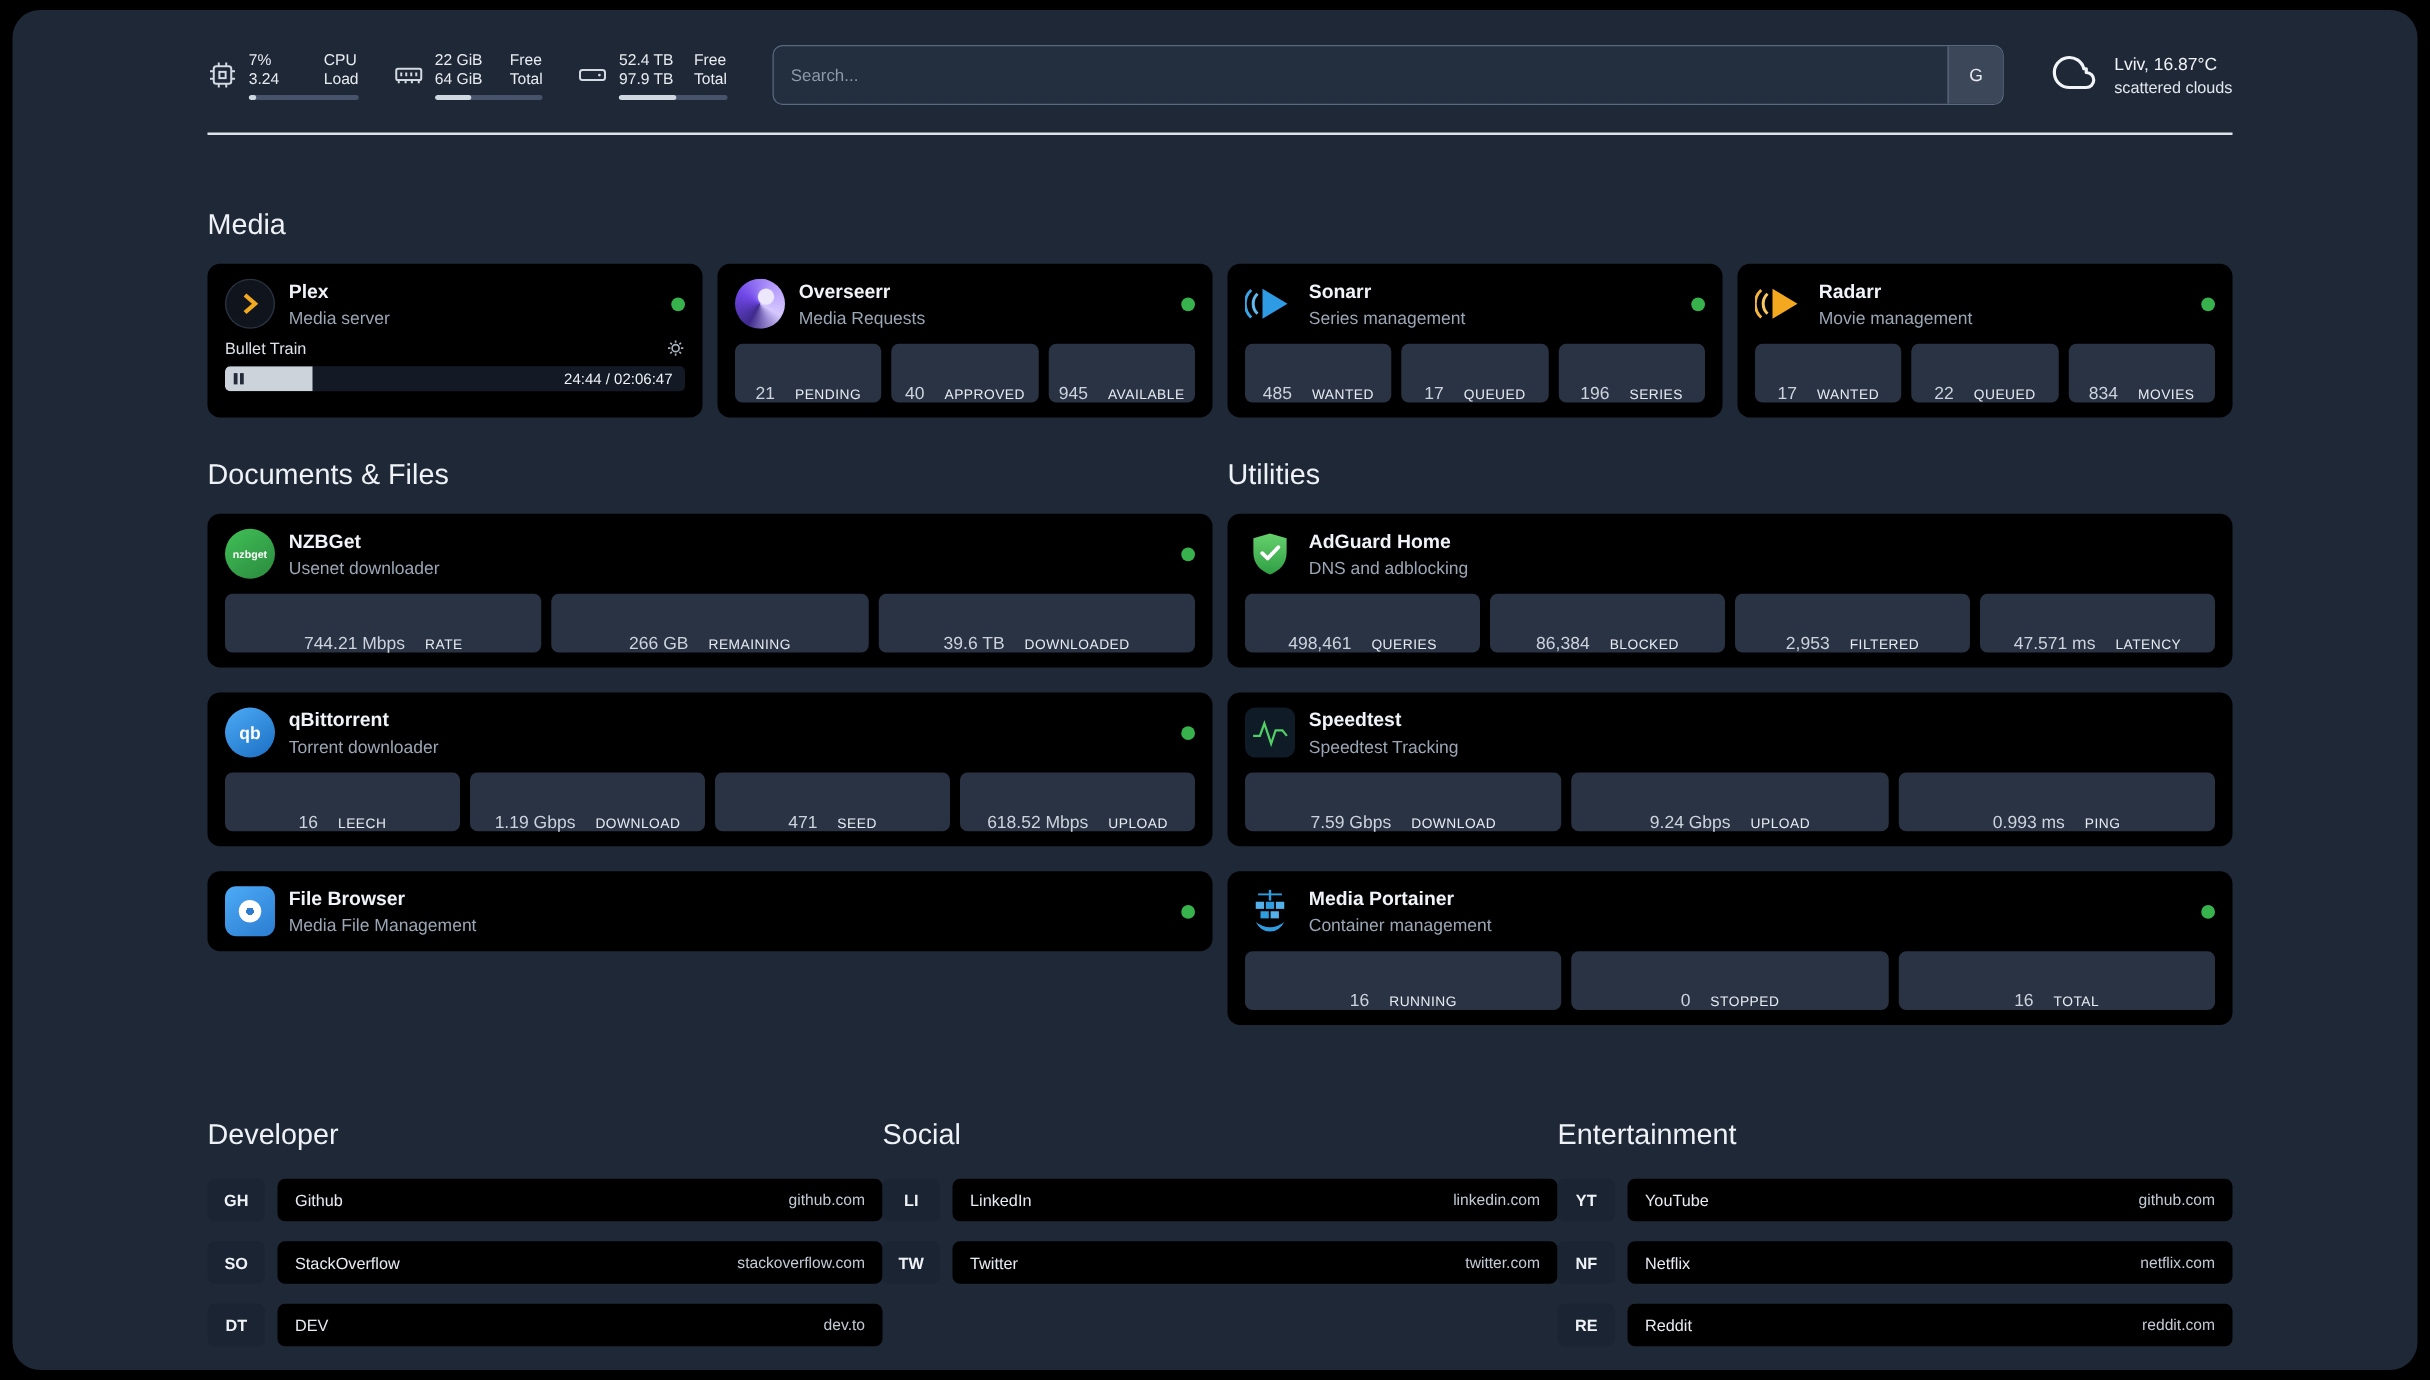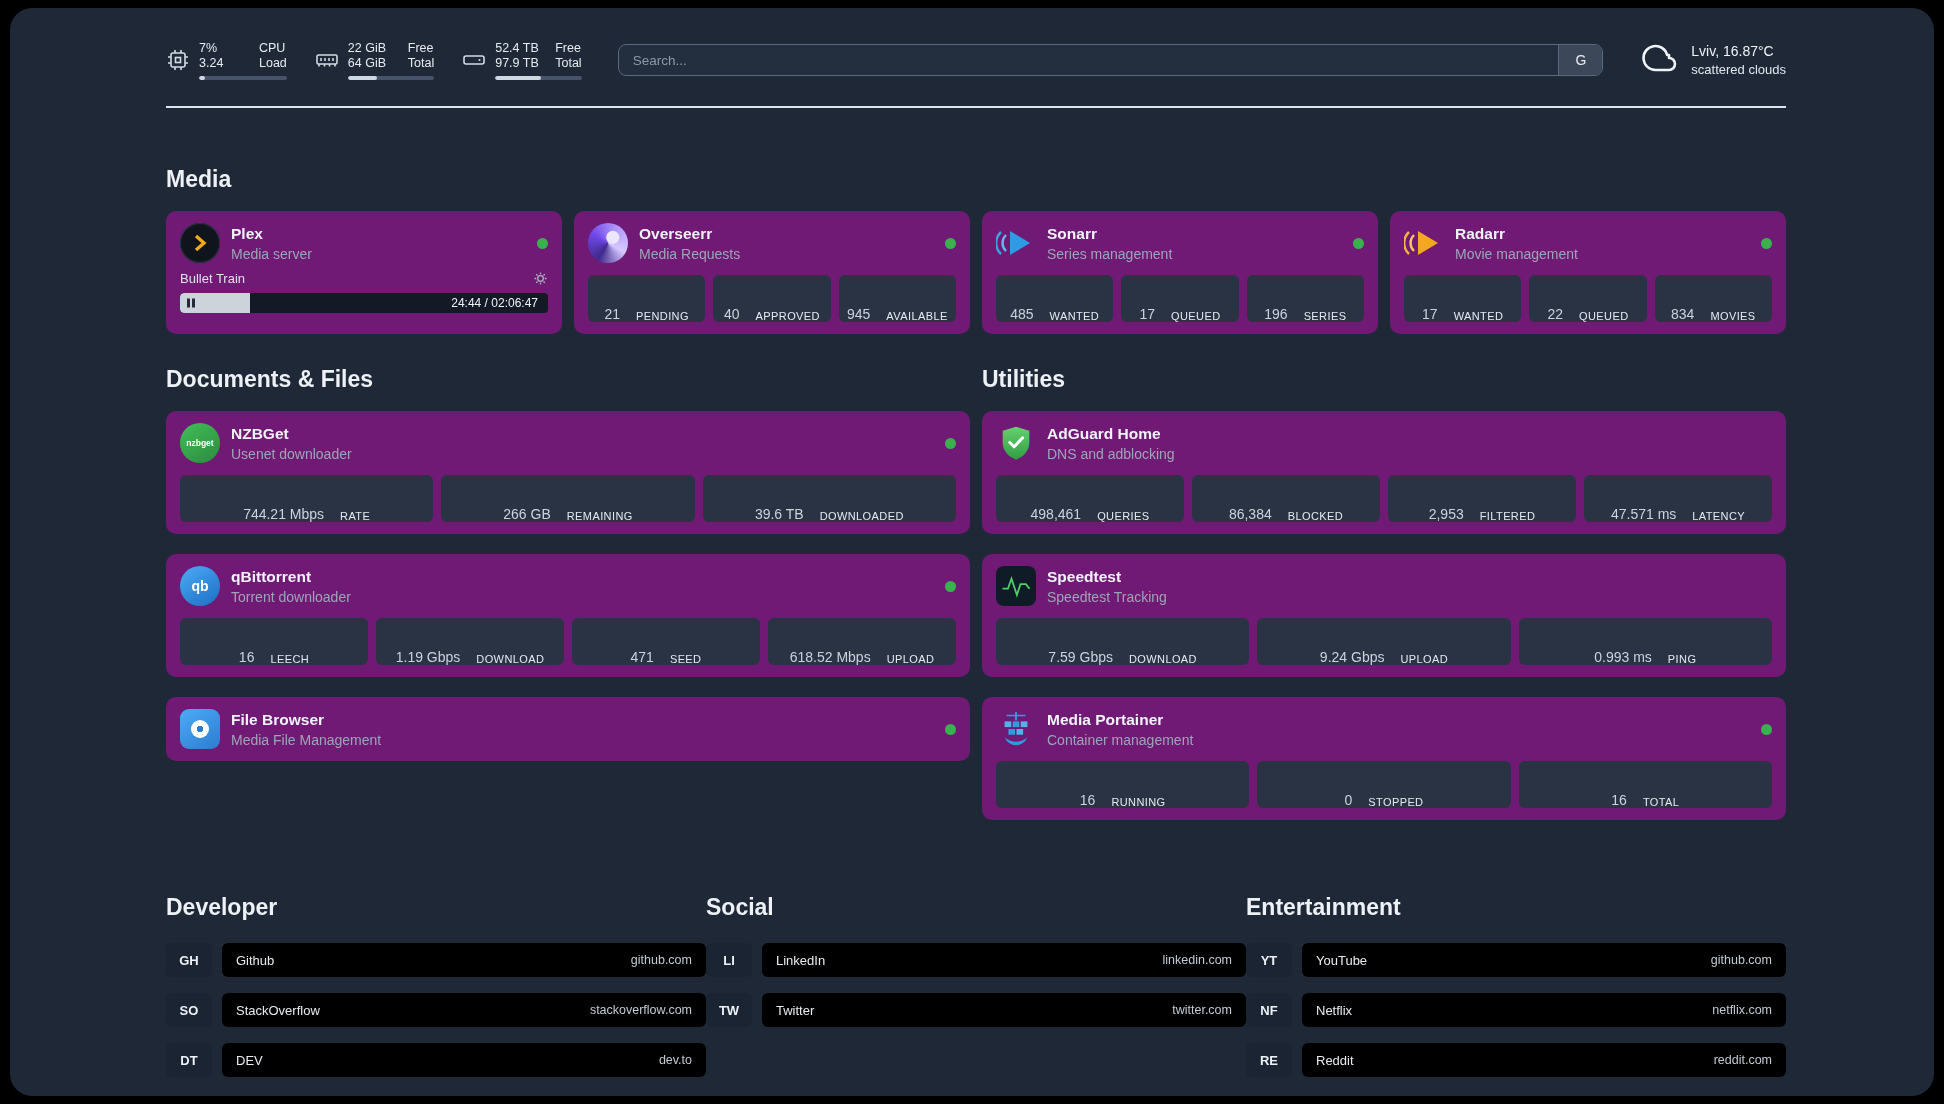--- a/index.html
+++ b/index.html
@@ -12,36 +12,36 @@
   .topbar{display:flex;align-items:center;margin-top:28px;height:48px;gap:18px}
   .metrics{display:flex;gap:28px;flex:none}
   .metric{display:flex;align-items:center;gap:9px}
   .micon{display:flex;flex:none}
   .mbody{display:flex;flex-direction:column;gap:6px}
   .mrow{display:flex;gap:16px}
   .mvals,.mlabs{display:flex;flex-direction:column;gap:1px;font-size:12.5px;color:#e8ecf1}
   .mvals{min-width:44px}
   .mbar{height:4px;border-radius:2px;background:#46536a;overflow:hidden}
   .mfill{height:100%;background:#cfd7e1;border-radius:2px}
-  .search{flex:1;display:flex;align-items:stretch;height:32px;border:1px solid #5a6880;
+  .search{flex:1;display:flex;align-items:stretch;height:48px;border:1px solid #5a6880;
     border-radius:8px;background:#232e3e;margin:0 18px;overflow:hidden}
   .search input{flex:1;background:transparent;border:0;outline:none;color:#dfe5ec;
     font-size:13.5px;padding:0 14px;font-family:inherit}
   .search input::placeholder{color:#8d99a9}
   .gbtn{width:44px;background:#3c4759;border:0;border-left:1px solid #5a6880;color:#e8ecf1;
     font-size:14px;cursor:pointer;font-family:inherit}
   .weather{display:flex;align-items:center;gap:10px;flex:none}
   .wtext{display:flex;flex-direction:column;gap:3px}
   .wloc{font-size:14px;color:#f0f3f7}
   .wcond{font-size:13px;color:#e1e7ee}
   .divider{border:0;border-top:2px solid #dde3ea;margin-top:22px}
 
   
-  .sec-title{font-size:23px;font-weight:700;color:#eef1f5}
-  .card{background:#701a75;border-radius:10px;padding:12px 14px;position:relative}
+  .sec-title{font-size:23px;font-weight:400;color:#eef1f5}
+  .card{background:#000000;border-radius:10px;padding:12px 14px;position:relative}
   .card-head{display:flex;align-items:center;gap:11px}
   .appicon{width:40px;height:40px;flex:none;display:flex;align-items:center;justify-content:center}
   .appmeta{display:flex;flex-direction:column}
   .appname{font-size:15.5px;font-weight:600;color:#f0f3f7}
   .appdesc{font-size:14px;color:#9ba6b5;margin-top:3px}
   .dot{width:11px;height:11px;border-radius:50%;background:#37b24d;margin-left:auto;flex:none}
   .tiles{display:flex;gap:8px;margin-top:12px}
   .tile{flex:1;height:47px;display:flex;flex-direction:row;align-items:flex-end;
     justify-content:center;gap:16px;border-radius:6px;background:#293344}
   .tval{font-size:14px;color:#ccd3dc}

